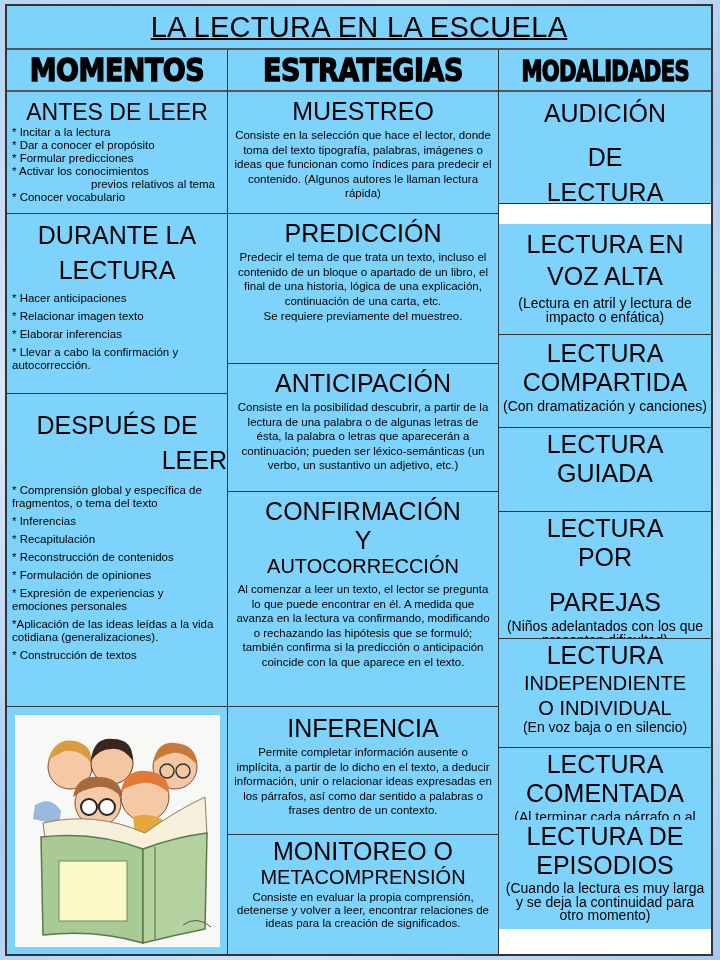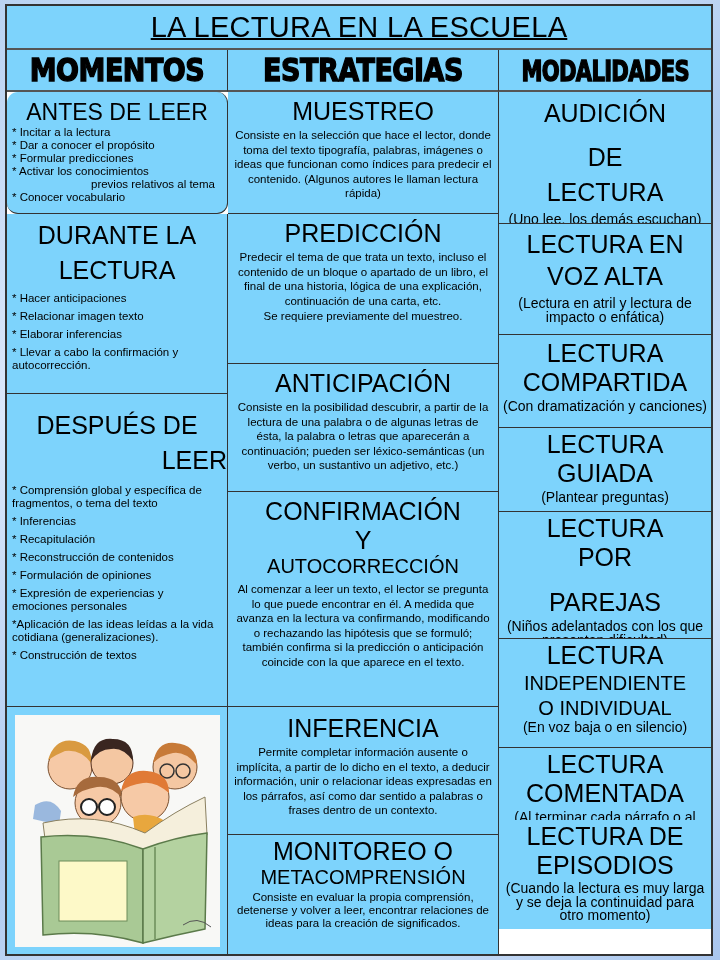--- a/index.html
+++ b/index.html
@@ -44,21 +44,21 @@
   <div class="cell hdr c1">
     <span class="hdr-text">MOMENTOS</span>
   </div>
   <div class="cell hdr c2">
     <span class="hdr-text">ESTRATEGIAS</span>
   </div>
   <div class="cell hdr c3">
     <span class="hdr-text narrow">MODALIDADES</span>
   </div>
 
-  <div class="cell c1" style="top:86px;height:122px;border-radius:11px;">
+  <div class="cell c1" style="top:86px;height:122px;">
     <div class="moment-title" style="font-size:23px;line-height:28px;margin-top:6px;">ANTES DE LEER</div>
     <div class="moment-list">
       <div>* Incitar a la lectura</div>
       <div>* Dar a conocer el propósito</div>
       <div>* Formular predicciones</div>
       <div>* Activar los conocimientos</div>
       <div style="text-align:right;padding-right:6px;">previos relativos al tema</div>
       <div>* Conocer vocabulario</div>
     </div>
   </div>
@@ -149,21 +149,21 @@
     <div class="strat-title" style="margin-top:6px;">INFERENCIA</div>
     <div class="strat-desc">Permite completar información ausente o implícita, a partir de lo dicho en el texto, a deducir información, unir o relacionar ideas expresadas en los párrafos, así como dar sentido a palabras o frases dentro de un contexto.</div>
   </div>
 
   <div class="cell c2" style="top:829px;height:119px;border-bottom:none;">
     <div class="strat-title" style="margin-top:2px;line-height:28px;">MONITOREO O</div>
     <div class="strat-sub">METACOMPRENSIÓN</div>
     <div class="strat-desc" style="line-height:13px;">Consiste en evaluar la propia comprensión, detenerse y volver a leer, encontrar relaciones de ideas para la creación de significados.</div>
   </div>
 
-  <div class="cell c3" style="top:86px;height:132px;">
+  <div class="cell c3" style="top:86px;height:112px;">
     <div class="mod-title" style="line-height:35px;">AUDICIÓN</div>
     <div class="mod-title" style="margin-top:9px;line-height:35px;">DE</div>
     <div class="mod-title" style="margin-top:0;line-height:35px;">LECTURA</div>
     <div class="mod-desc">(Uno lee, los demás escuchan)</div>
   </div>
 
   <div class="cell c3" style="top:218px;height:111px;">
     <div class="mod-title">LECTURA EN</div>
     <div class="mod-title" style="margin-top:0;">VOZ ALTA</div>
     <div class="mod-desc" style="margin-top:4px;">(Lectura en atril y lectura de impacto o enfática)</div>
@@ -171,21 +171,20 @@
 
   <div class="cell c3" style="top:329px;height:93px;">
     <div class="mod-title tight">LECTURA</div>
     <div class="mod-title tight" style="margin-top:0;">COMPARTIDA</div>
     <div class="mod-desc">(Con dramatización y canciones)</div>
   </div>
 
   <div class="cell c3" style="top:422px;height:84px;">
     <div class="mod-title tight" style="margin-top:2px;">LECTURA</div>
     <div class="mod-title tight" style="margin-top:0;">GUIADA</div>
-    <div class="mod-desc">(Plantear preguntas)</div>
   </div>
 
   <div class="cell c3" style="top:506px;height:127px;">
     <div class="mod-title tight" style="margin-top:2px;">LECTURA</div>
     <div class="mod-title tight" style="margin-top:0;">POR</div>
     <div class="mod-title tight" style="margin-top:16px;">PAREJAS</div>
     <div class="mod-desc">(Niños adelantados con los que presentan dificultad)</div>
   </div>
 
   <div class="cell c3" style="top:633px;height:109px;">

